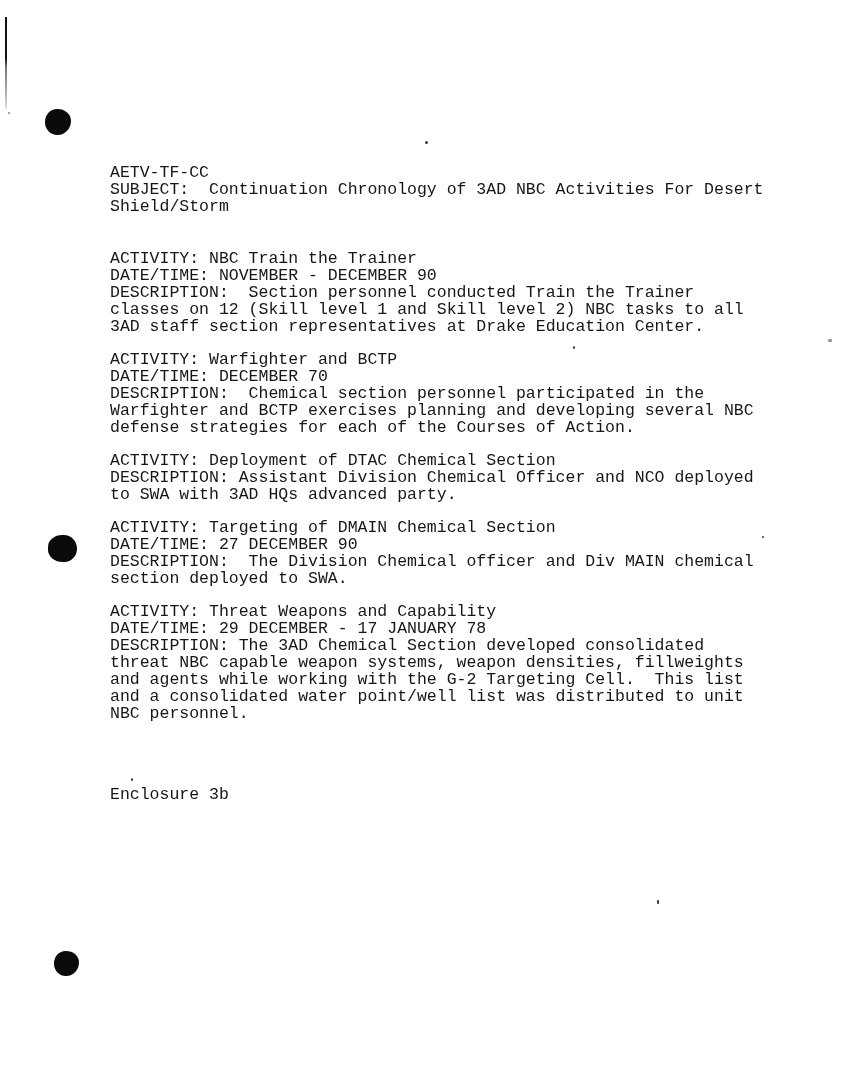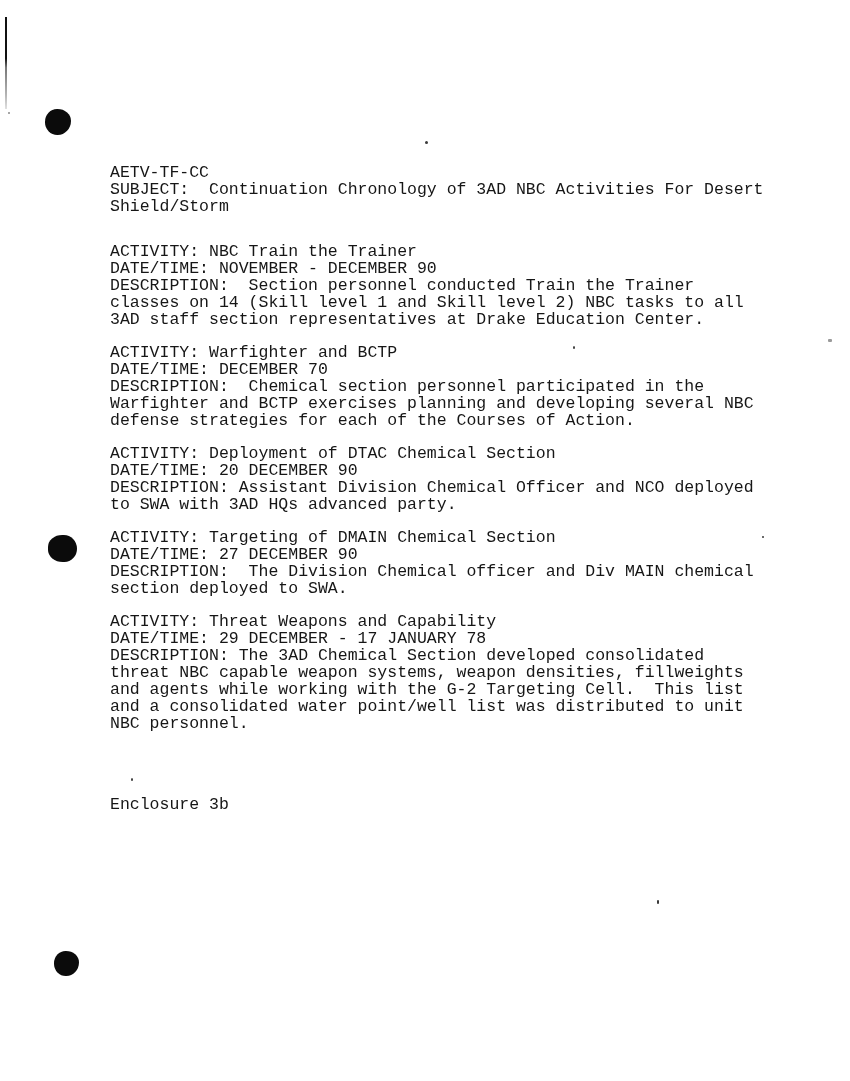--- a/index.html
+++ b/index.html
@@ -21,21 +21,21 @@
     width: 710px;
     font-size: 16.5px;
     line-height: 17px;
     color: #161616;
     letter-spacing: 0;
   }
   .doc .line, .doc .multiline {
     white-space: pre;
   }
   .activity-block { margin-top: 16px; }
-  .activity-block.first { margin-top: 28px; }
+  .activity-block.first { margin-top: 35px; }
   .doc-footer { margin-top: 64px; }
 
   
   .punch-hole {
     position: absolute;
     background: #0b0b0b;
     border-radius: 47% 53% 52% 48% / 50% 46% 56% 50%;
   }
   .hole-1 { left: 45px; top: 109px; width: 26px; height: 26px; }
   .hole-2 { left: 48px; top: 535px; width: 29px; height: 27px; border-radius: 52% 48% 46% 54% / 46% 54% 52% 48%; }
@@ -84,35 +84,34 @@
   <div class="header-block">
     <div class="line">AETV-TF-CC</div>
     <div class="multiline">SUBJECT:  Continuation Chronology of 3AD NBC Activities For Desert
 Shield/Storm</div>
   </div>
 
   <div class="activity-block first">
     <div class="line">ACTIVITY: NBC Train the Trainer</div>
     <div class="line">DATE/TIME: NOVEMBER - DECEMBER 90</div>
     <div class="multiline">DESCRIPTION:  Section personnel conducted Train the Trainer
-classes on 14 (Skill level 1 and Skill level 2) NBC tasks to all
+classes on 12 (Skill level 1 and Skill level 2) NBC tasks to all
 3AD staff section representatives at Drake Education Center.</div>
   </div>
 
   <div class="activity-block">
     <div class="line">ACTIVITY: Warfighter and BCTP</div>
     <div class="line">DATE/TIME: DECEMBER 70</div>
     <div class="multiline">DESCRIPTION:  Chemical section personnel participated in the
 Warfighter and BCTP exercises planning and developing several NBC
 defense strategies for each of the Courses of Action.</div>
   </div>
 
   <div class="activity-block">
     <div class="line">ACTIVITY: Deployment of DTAC Chemical Section</div>
-    <div class="line">DATE/TIME: 20 DECEMBER 90</div>
     <div class="multiline">DESCRIPTION: Assistant Division Chemical Officer and NCO deployed
 to SWA with 3AD HQs advanced party.</div>
   </div>
 
   <div class="activity-block">
     <div class="line">ACTIVITY: Targeting of DMAIN Chemical Section</div>
     <div class="line">DATE/TIME: 27 DECEMBER 90</div>
     <div class="multiline">DESCRIPTION:  The Division Chemical officer and Div MAIN chemical
 section deployed to SWA.</div>
   </div>

